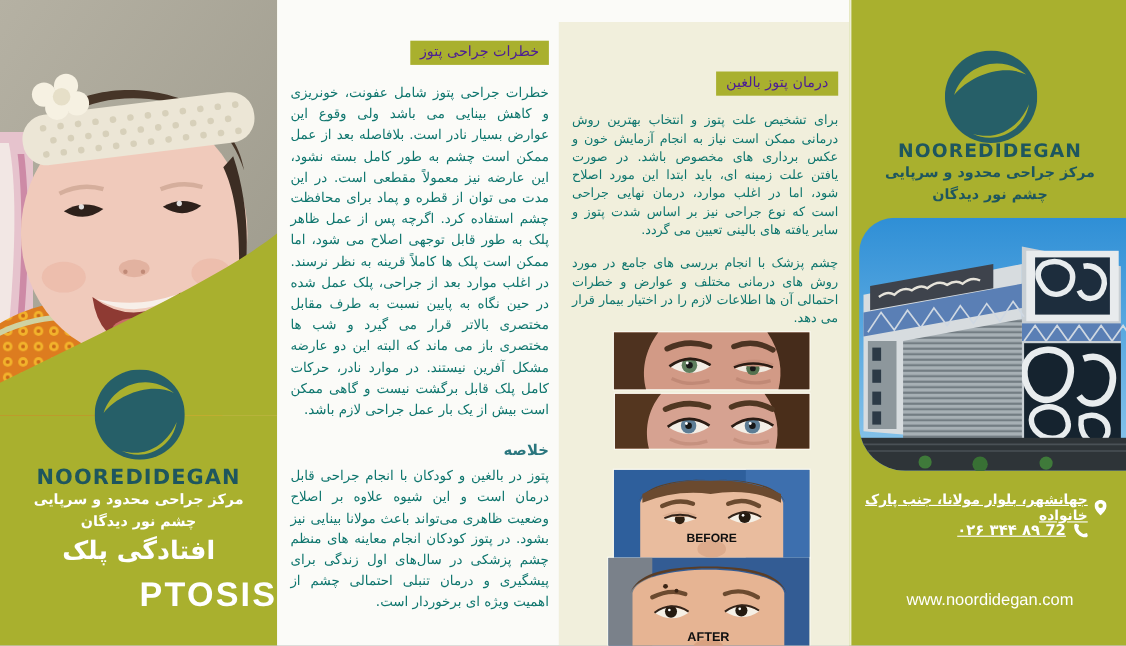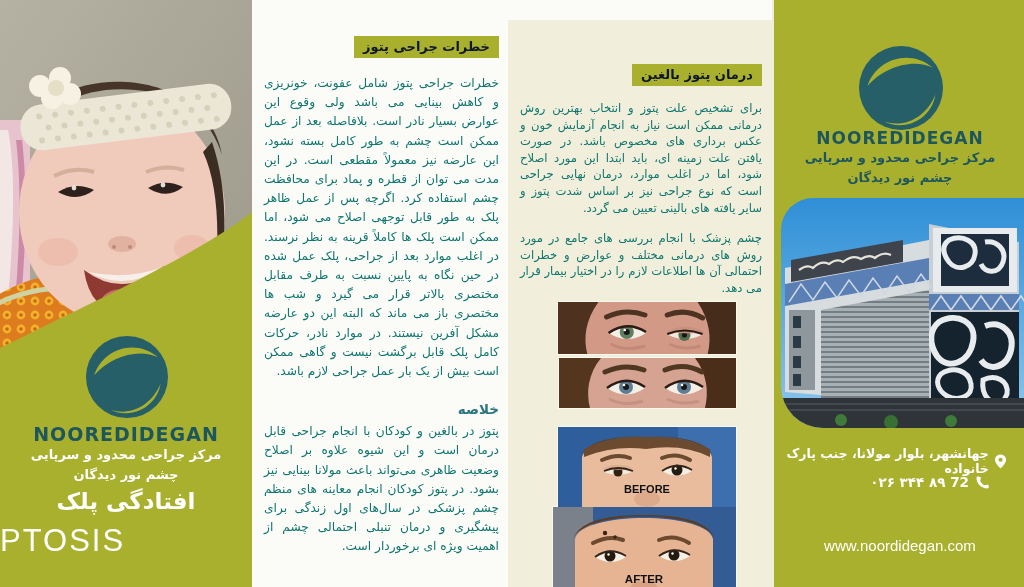--- a/index.html
+++ b/index.html
@@ -16,29 +16,29 @@
   .logo-left{position:absolute;left:86px;top:336px;width:82px;height:82px;}
   .brand-line{position:absolute;left:0;width:100%;text-align:center;color:#1e565e;
               font-weight:bold;letter-spacing:1px;}
   .brand-left{top:423px;font-size:19px;}
   .cover-sub{position:absolute;left:0;width:100%;text-align:center;color:#ffffff;
              font-weight:bold;font-size:13px;direction:rtl;}
   .cover-sub1{top:447px;}
   .cover-sub2{top:467px;}
   .cover-title-fa{position:absolute;left:0;top:488px;width:100%;text-align:center;color:#fff;
                   font-size:23px;font-weight:bold;direction:rtl;}
-  .cover-title-en{position:absolute;left:0;top:523px;width:100%;text-align:left;color:#fff;
-                  font-size:31px;font-weight:400;letter-spacing:2px;
+  .cover-title-en{position:absolute;left:0;top:523px;width:100%;text-align:right;color:#fff;
+                  font-size:31px;font-weight:700;letter-spacing:2px;
                   font-family:"Liberation Sans",sans-serif;}
 
   
   .col{direction:rtl;box-sizing:border-box;}
   .panel-m1{padding:36px 9px 0 12px;}
   .panel-m2{padding:44px 10px 0 12px;margin-top:20px;}
-  .chip{display:inline-block;background:#a9b02e;color:#0f172a;font-weight:bold;
+  .chip{display:inline-block;background:#a9b02e;color:#4c1d95;font-weight:normal;
         font-size:13px;padding:3px 9px 4px;text-align:center;}
   .body-text{margin-top:16px;font-size:12.2px;line-height:19.2px;text-align:justify;
              color:#0f766e;}
   .panel-m2 .body-text{font-size:11.6px;line-height:16.6px;margin-top:14px;}
   .p2{margin-top:8px;}
   .sum-head{margin-top:20px;color:#2a767e;font-weight:bold;font-size:13.5px;text-align:right;}
   .sum-body{margin-top:5px;}
 
   
   .photos{position:absolute;left:45px;top:282px;width:183px;}
@@ -51,21 +51,21 @@
   
   .logo-right{position:absolute;left:85px;top:46px;width:84px;height:84px;}
   .brand-right{top:128px;font-size:17px;}
   .r-sub{position:absolute;left:0;width:100%;text-align:center;color:#1e565e;
          font-weight:bold;font-size:13px;direction:rtl;}
   .r-sub1{top:150px;}
   .r-sub2{top:170px;}
   .building{position:absolute;left:7px;top:198px;width:245px;height:230px;
             border-radius:32px 0 0 42px;overflow:hidden;}
   .contact-line{position:absolute;right:20px;direction:rtl;color:#fff;font-weight:bold;
-                display:flex;align-items:center;gap:6px;justify-content:flex-start;}
+                display:flex;align-items:center;gap:6px;justify-content:flex-start;text-decoration:underline;}
   .addr{top:446px;font-size:12.5px;}
   .phone{top:474px;right:36px;font-size:13.5px;}
   .phone .digits{direction:ltr;letter-spacing:1px;}
   .website{position:absolute;left:0;top:537px;width:100%;text-align:center;color:#fff;
            font-size:15px;font-family:"Liberation Sans",sans-serif;}
   .icon-svg{display:block;}
 </style>
 </head>
 <body>
 

